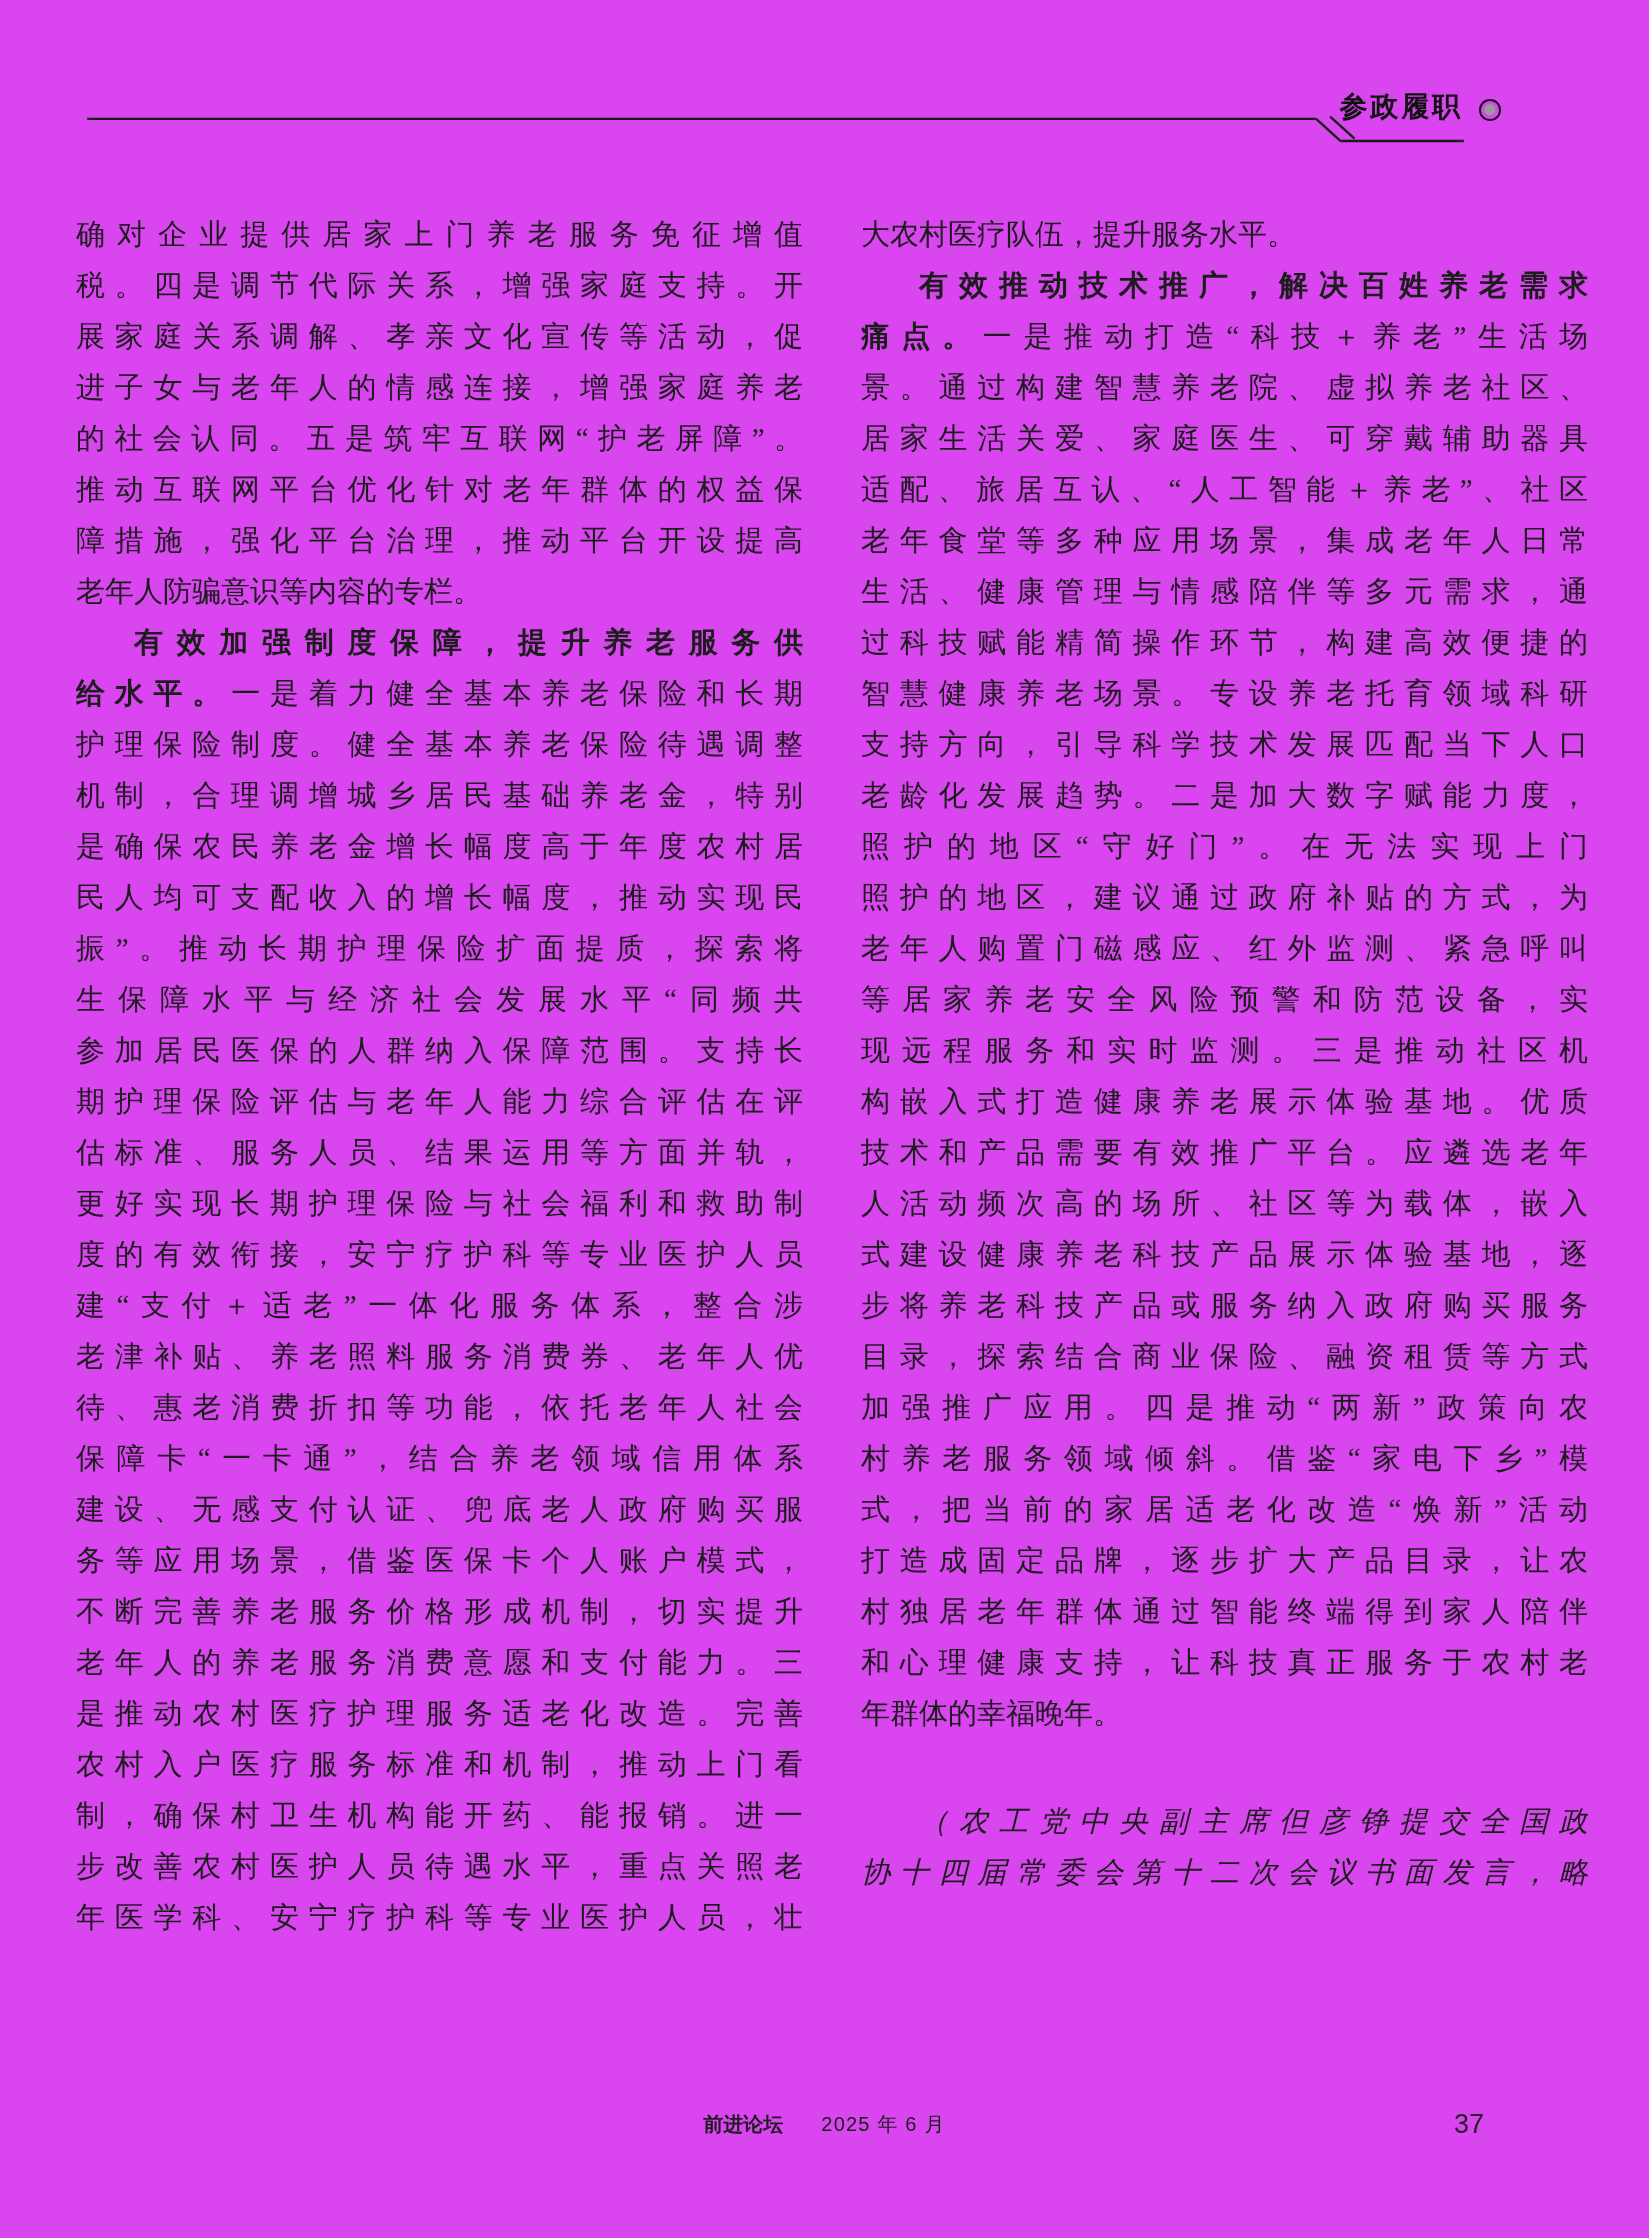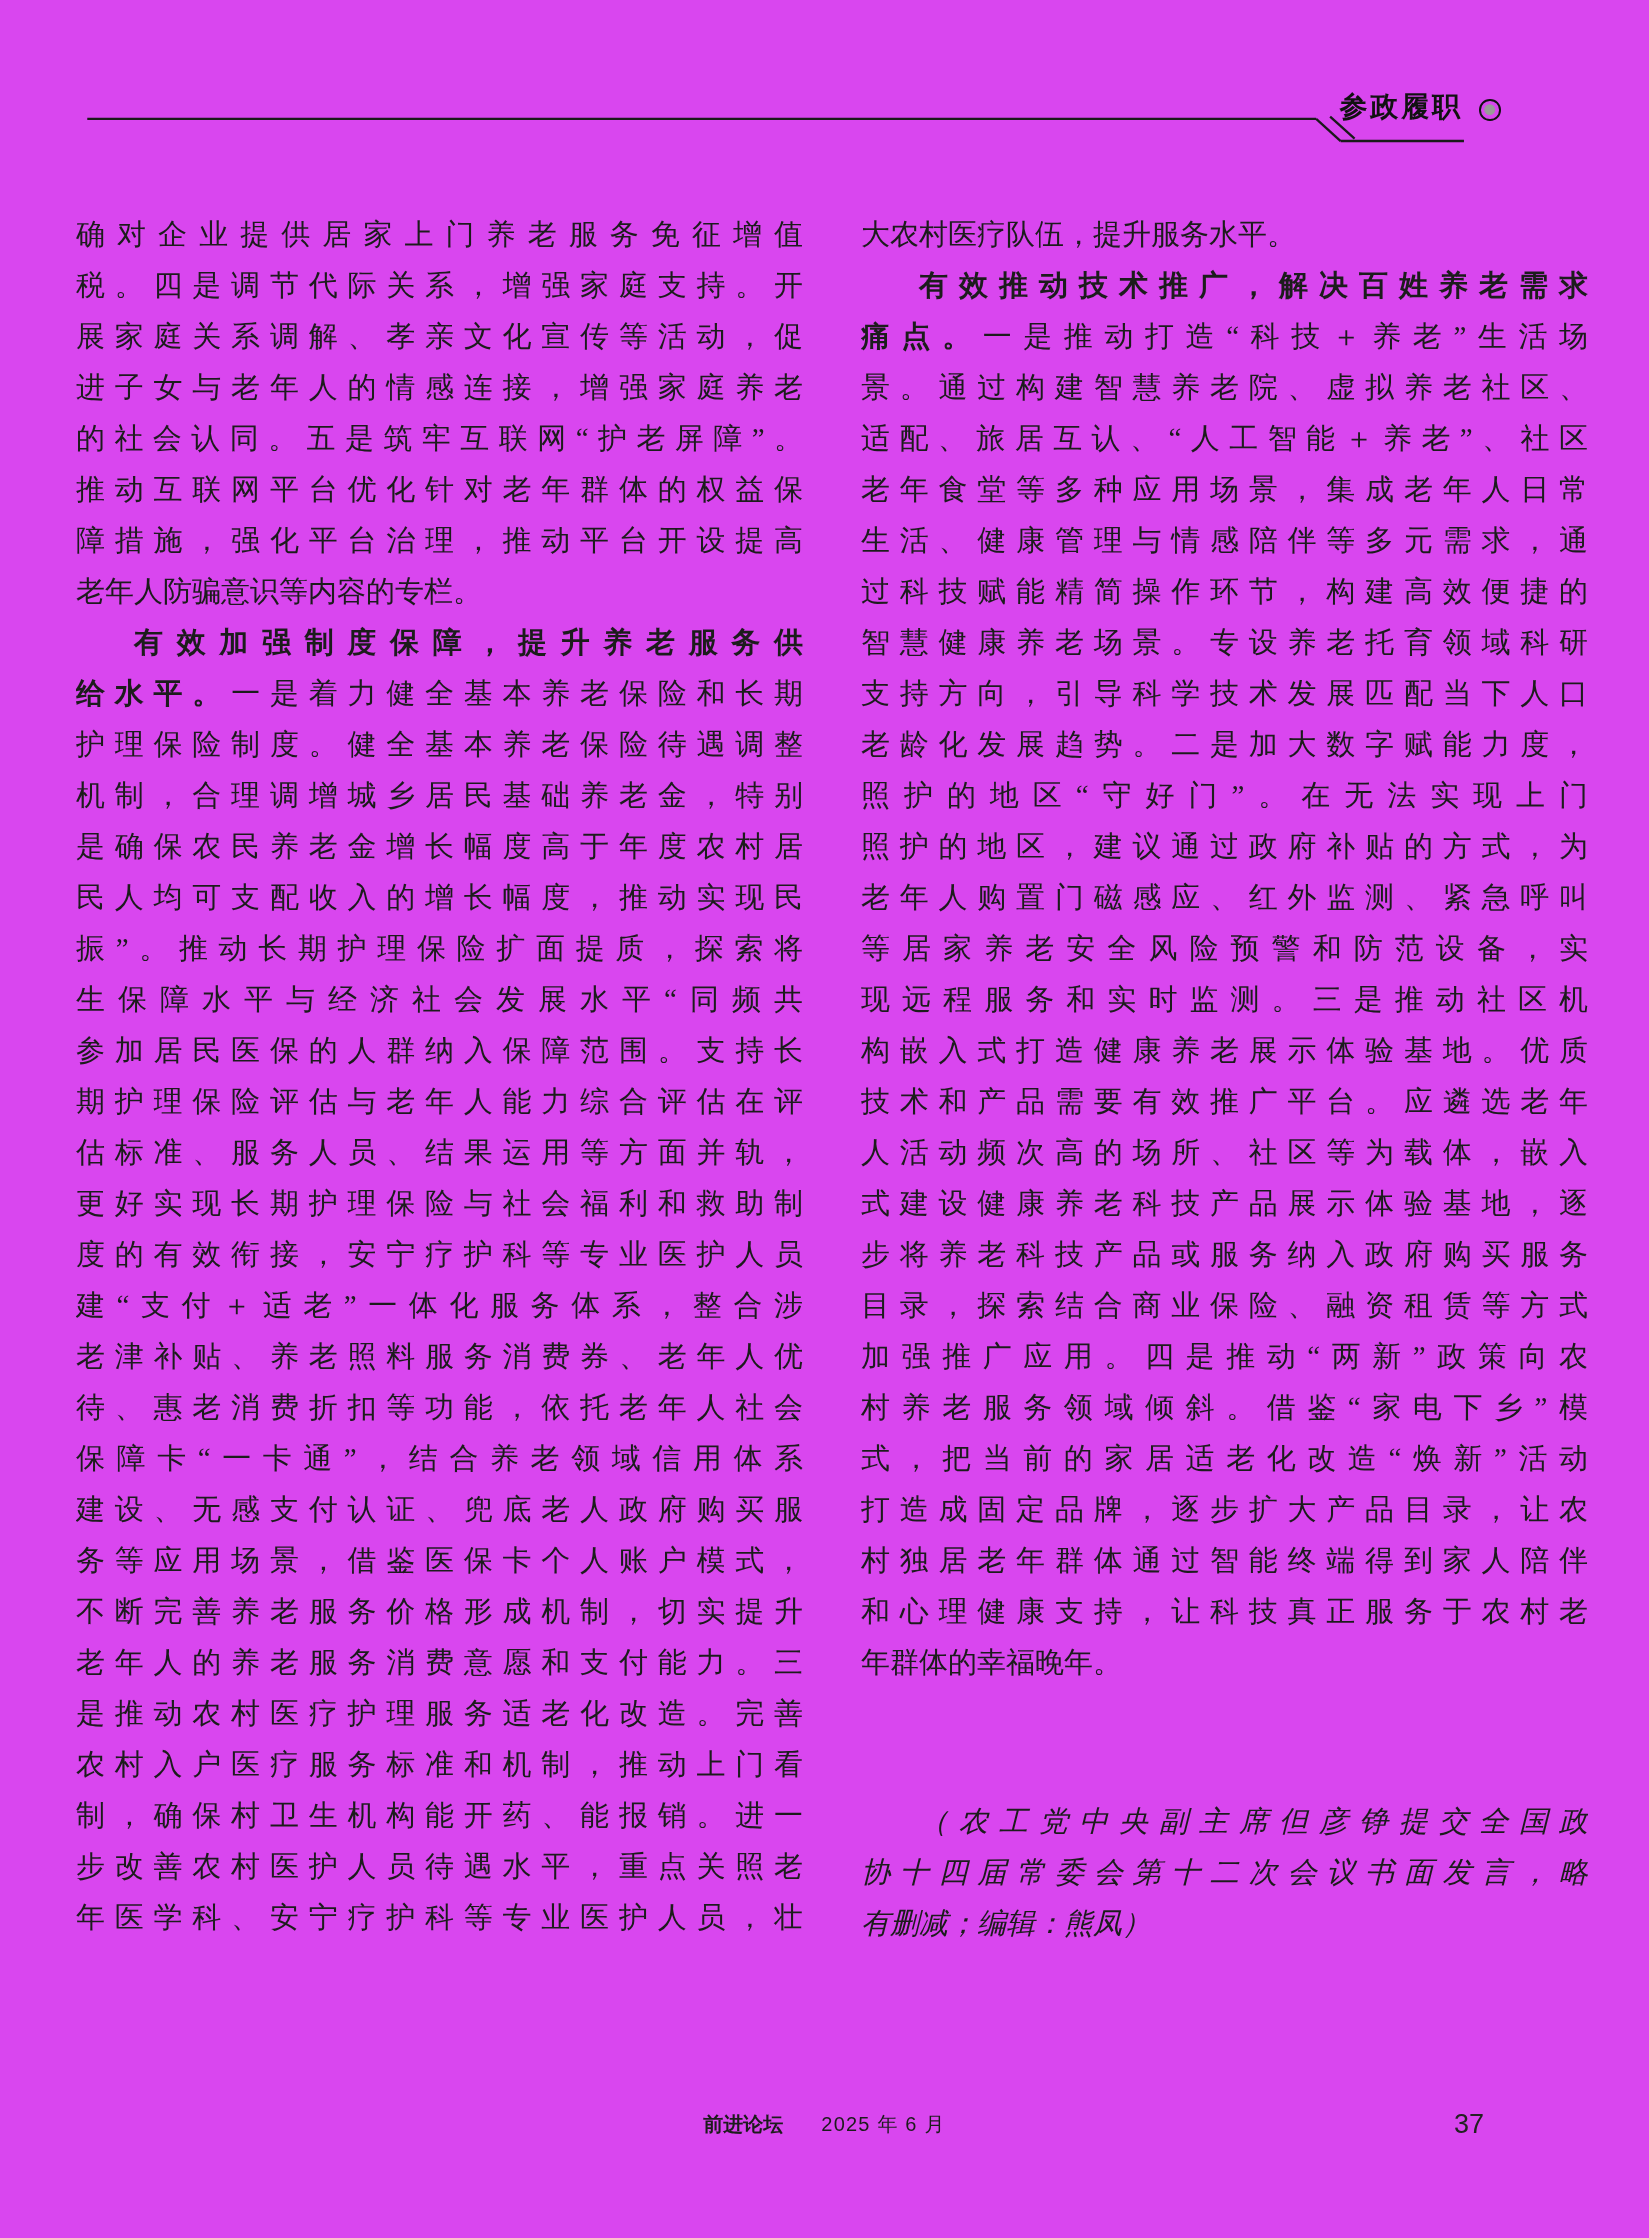--- a/index.html
+++ b/index.html
@@ -107,20 +107,21 @@
       <div class="tline"><span>农村入户医疗服务标准和机制，推动上门看</span></div>
       <div class="tline"><span>制，确保村卫生机构能开药、能报销。进一</span></div>
       <div class="tline"><span>步改善农村医护人员待遇水平，重点关照老</span></div>
       <div class="tline"><span>年医学科、安宁疗护科等专业医护人员，壮</span></div>
     </div>
   <div class="col" id="col-right">
       <div class="tline tl-left"><span>大农村医疗队伍，提升服务水平。</span></div>
       <div class="tline tl-indent"><b>有效推动技术推广，解决百姓养老需求</b></div>
       <div class="tline"><b>痛点。</b><span>一是推动打造“科技＋养老”生活场</span></div>
       <div class="tline"><span>景。通过构建智慧养老院、虚拟养老社区、</span></div>
+      <div class="tline"><span>居家生活关爱、家庭医生、可穿戴辅助器具</span></div>
       <div class="tline"><span>适配、旅居互认、“人工智能＋养老”、社区</span></div>
       <div class="tline"><span>老年食堂等多种应用场景，集成老年人日常</span></div>
       <div class="tline"><span>生活、健康管理与情感陪伴等多元需求，通</span></div>
       <div class="tline"><span>过科技赋能精简操作环节，构建高效便捷的</span></div>
       <div class="tline"><span>智慧健康养老场景。专设养老托育领域科研</span></div>
       <div class="tline"><span>支持方向，引导科学技术发展匹配当下人口</span></div>
       <div class="tline"><span>老龄化发展趋势。二是加大数字赋能力度，</span></div>
       <div class="tline"><span>照护的地区“守好门”。在无法实现上门</span></div>
       <div class="tline"><span>照护的地区，建议通过政府补贴的方式，为</span></div>
       <div class="tline"><span>老年人购置门磁感应、红外监测、紧急呼叫</span></div>
@@ -136,21 +137,20 @@
       <div class="tline"><span>村养老服务领域倾斜。借鉴“家电下乡”模</span></div>
       <div class="tline"><span>式，把当前的家居适老化改造“焕新”活动</span></div>
       <div class="tline"><span>打造成固定品牌，逐步扩大产品目录，让农</span></div>
       <div class="tline"><span>村独居老年群体通过智能终端得到家人陪伴</span></div>
       <div class="tline"><span>和心理健康支持，让科技真正服务于农村老</span></div>
       <div class="tline tl-left"><span>年群体的幸福晚年。</span></div>
     </div>
   <div id="attribution">
       <div class="tline tl-indent tl-kai"><span>（农工党中央副主席但彦铮提交全国政</span></div>
       <div class="tline tl-kai"><span>协十四届常委会第十二次会议书面发言，略</span></div>
-      <div class="tline tl-left tl-kai"><span>有删减；编辑：熊凤）</span></div>
     </div>
 
   <div class="footer">
     <span class="journal">前进论坛</span><span class="issue">2025 年 6 月</span>
   </div>
   <div class="pagenum">37</div>
 
 </div>
 
 

